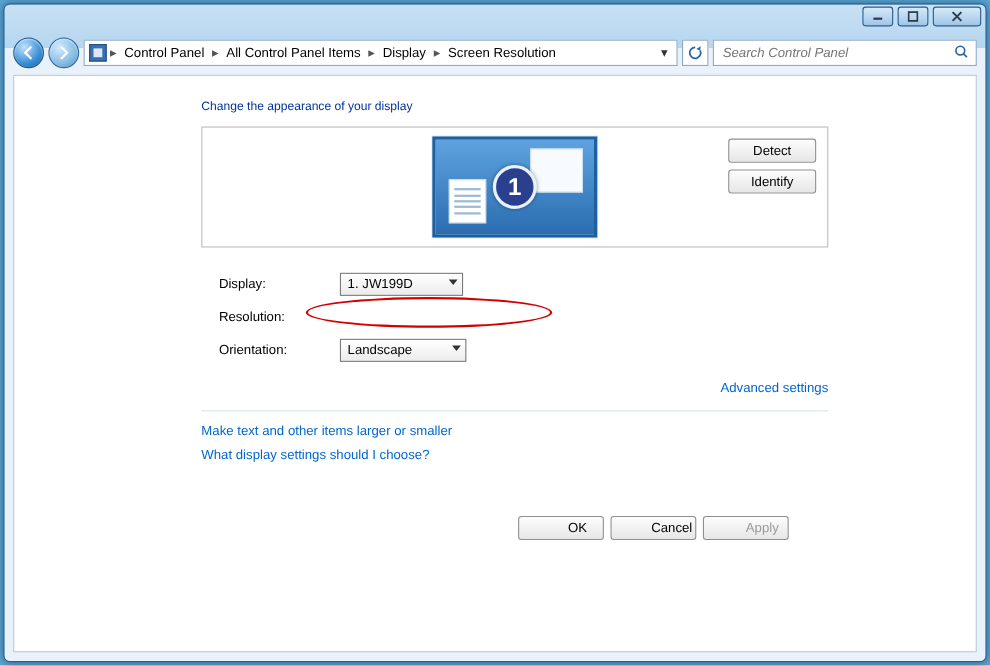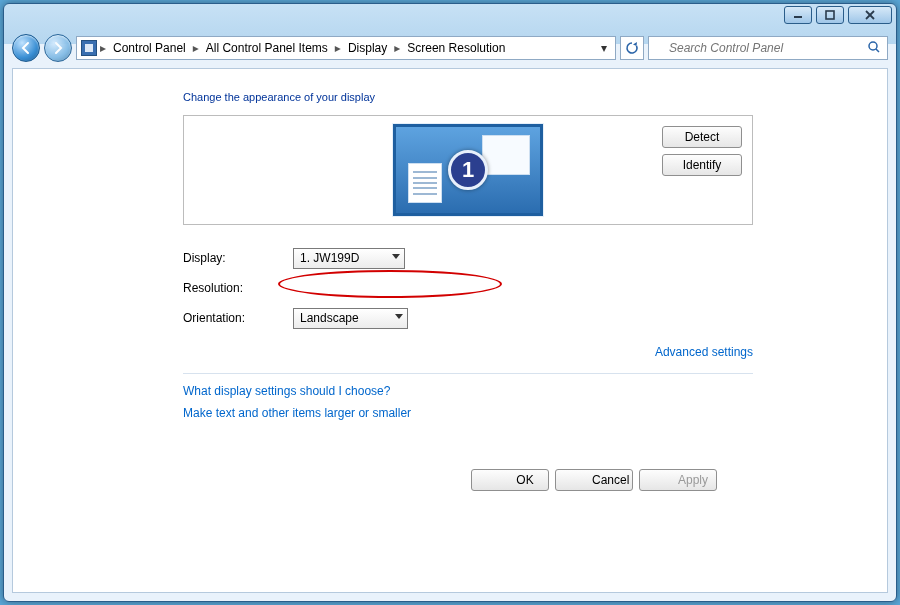--- a/index.html
+++ b/index.html
@@ -14,38 +14,38 @@
   .navbtn { width:28px; height:28px; border-radius:50%; background:radial-gradient(circle at 35% 30%, #bfe2ff 0%, #3a8fd4 60%, #1b5a90 100%); border:1px solid #1b5a90; display:flex; align-items:center; justify-content:center; cursor:pointer; box-shadow:inset 0 1px 2px rgba(255,255,255,.7);}
   .navbtn.fwd { background:radial-gradient(circle at 35% 30%, #d6ecff 0%, #7cb8e4 60%, #4a7fa6 100%); opacity:.9;}
   .addr { flex:1; height:24px; background:#fff; border:1px solid #8fa9c4; display:flex; align-items:center; padding:0 4px; gap:2px;}
   .addr .crumb { color:#000; padding:2px 4px; cursor:pointer;}
   .addr .sep { color:#555; padding:0 1px;}
   .addr .cpicon { width:16px; height:16px; background:#3a6fb0; border:1px solid #24507f; position:relative;}
   .addr .cpicon::after{content:"";position:absolute;left:3px;top:3px;width:8px;height:8px;background:#dce8f6;}
   .addr .spacer { flex:1; }
   .addr .drop { width:14px; text-align:center; color:#333; cursor:pointer;}
   .refresh { width:24px; height:24px; background:#fff; border:1px solid #8fa9c4; display:flex; align-items:center; justify-content:center; cursor:pointer;}
-  .searchbox { width:240px; height:24px; background:#fff; border:1px solid #8fa9c4; display:flex; align-items:center; padding:0 18px; color:#777; font-style:italic; position:relative;}
+  .searchbox { width:240px; height:24px; background:#fff; border:1px solid #8fa9c4; display:flex; align-items:center; padding:0 6px; color:#777; font-style:italic; position:relative;}
   .searchbox input { border:0; outline:0; flex:1; font-style:italic; color:#333; font-size:12px;}
   .searchbox .sicon { color:#2a64a8; position:absolute; right:6px;}
   .content-outer { position:absolute; top:64px; left:8px; right:8px; bottom:8px; background:#fff; border:1px solid #b5c9dd;}
   .content { position:absolute; left:170px; top:22px; width:570px;}
   h1 { color:#003399; font-weight:normal; font-size:11px; margin:0 0 12px 0;}
   .preview { border:1px solid #bcbcbc; height:110px; position:relative; display:flex; align-items:center; justify-content:center;}
   .monitor { width:150px; height:92px; border:3px solid #1e5fa0; background:linear-gradient(#5ea3e0,#2b6db0); position:relative; box-shadow:0 0 0 1px #e6f0fa;}
   .monitor .whitewin { position:absolute; right:10px; top:8px; width:48px; height:40px; background:#f7fbff; border:1px solid #cddff1;}
   .monitor .listwin { position:absolute; left:12px; bottom:10px; width:34px; height:40px; background:#fff; border:1px solid #cddff1; display:flex; flex-direction:column; justify-content:space-evenly; padding:4px 4px;}
   .monitor .listwin .ln { height:2px; background:#9db8d4;}
   .monitor .badge { position:absolute; left:50%; top:50%; width:40px; height:40px; margin:-20px 0 0 -20px; border-radius:50%; background:#2b3f8f; border:3px solid #e8f0fb; color:#fff; font-size:22px; display:flex; align-items:center; justify-content:center; font-weight:bold; box-shadow:0 0 4px rgba(0,0,0,.4);}
   .preview-btns { position:absolute; right:10px; top:10px; display:flex; flex-direction:column; gap:6px;}
   .btn { width:80px; height:22px; background:linear-gradient(#fdfdfd,#e6e6e6); border:1px solid #8f8f8f; border-radius:3px; cursor:pointer; font-size:12px;}
   .btn[disabled] { color:#9a9a9a; cursor:default;}
   .form { margin-top:18px; }
   .row { display:flex; align-items:center; height:30px;}
-  .row .lbl { width:110px; color:#000;}
+  .row .lbl { width:110px; color:#000;margin-left:16px;}
   .dropdown { height:21px; background:linear-gradient(#fff,#ececec); border:1px solid #7a7a7a; display:flex; align-items:center; padding:0 18px 0 6px; position:relative; cursor:pointer; font-size:12px;}
   .dropdown .arr { position:absolute; right:4px; top:5px; width:0;height:0;border-left:4px solid transparent;border-right:4px solid transparent;border-top:5px solid #333;}
   .dd-disp { width:112px;}
   .dd-res { width:190px;}
   .dd-ori { width:115px; margin-left:0;}
   .ellipse { position:absolute; border:2.5px solid #d20000; border-radius:50%; width:224px; height:28px; pointer-events:none; }
   .link { color:#0066cc; cursor:pointer; }
   .adv { text-align:right; margin-top:12px;}
   .links2 { border-top:1px solid #d7e2ee; margin-top:14px; padding-top:10px; display:flex; flex-direction:column; gap:8px;}
   .footer { position:absolute; right:170px; top:400px; display:flex; gap:6px;}
@@ -152,22 +152,22 @@
           <div class="dropdown dd-ori">
               <span>Landscape</span>
               <span class="arr"></span>
             </div>
         </div>
       </div>
 
       <div class="adv"><span class="link">Advanced settings</span></div>
 
       <div class="links2">
+        <span class="link">Make text and other items larger or smaller</span>
         <span class="link">What display settings should I choose?</span>
-        <span class="link">Make text and other items larger or smaller</span>
       </div>
     </div>
 
     <div class="footer">
       <button class="btn">OK</button>
       <button class="btn">Cancel</button>
       <button class="btn" disabled="">Apply</button>
     </div>
   </div>
 </div>

